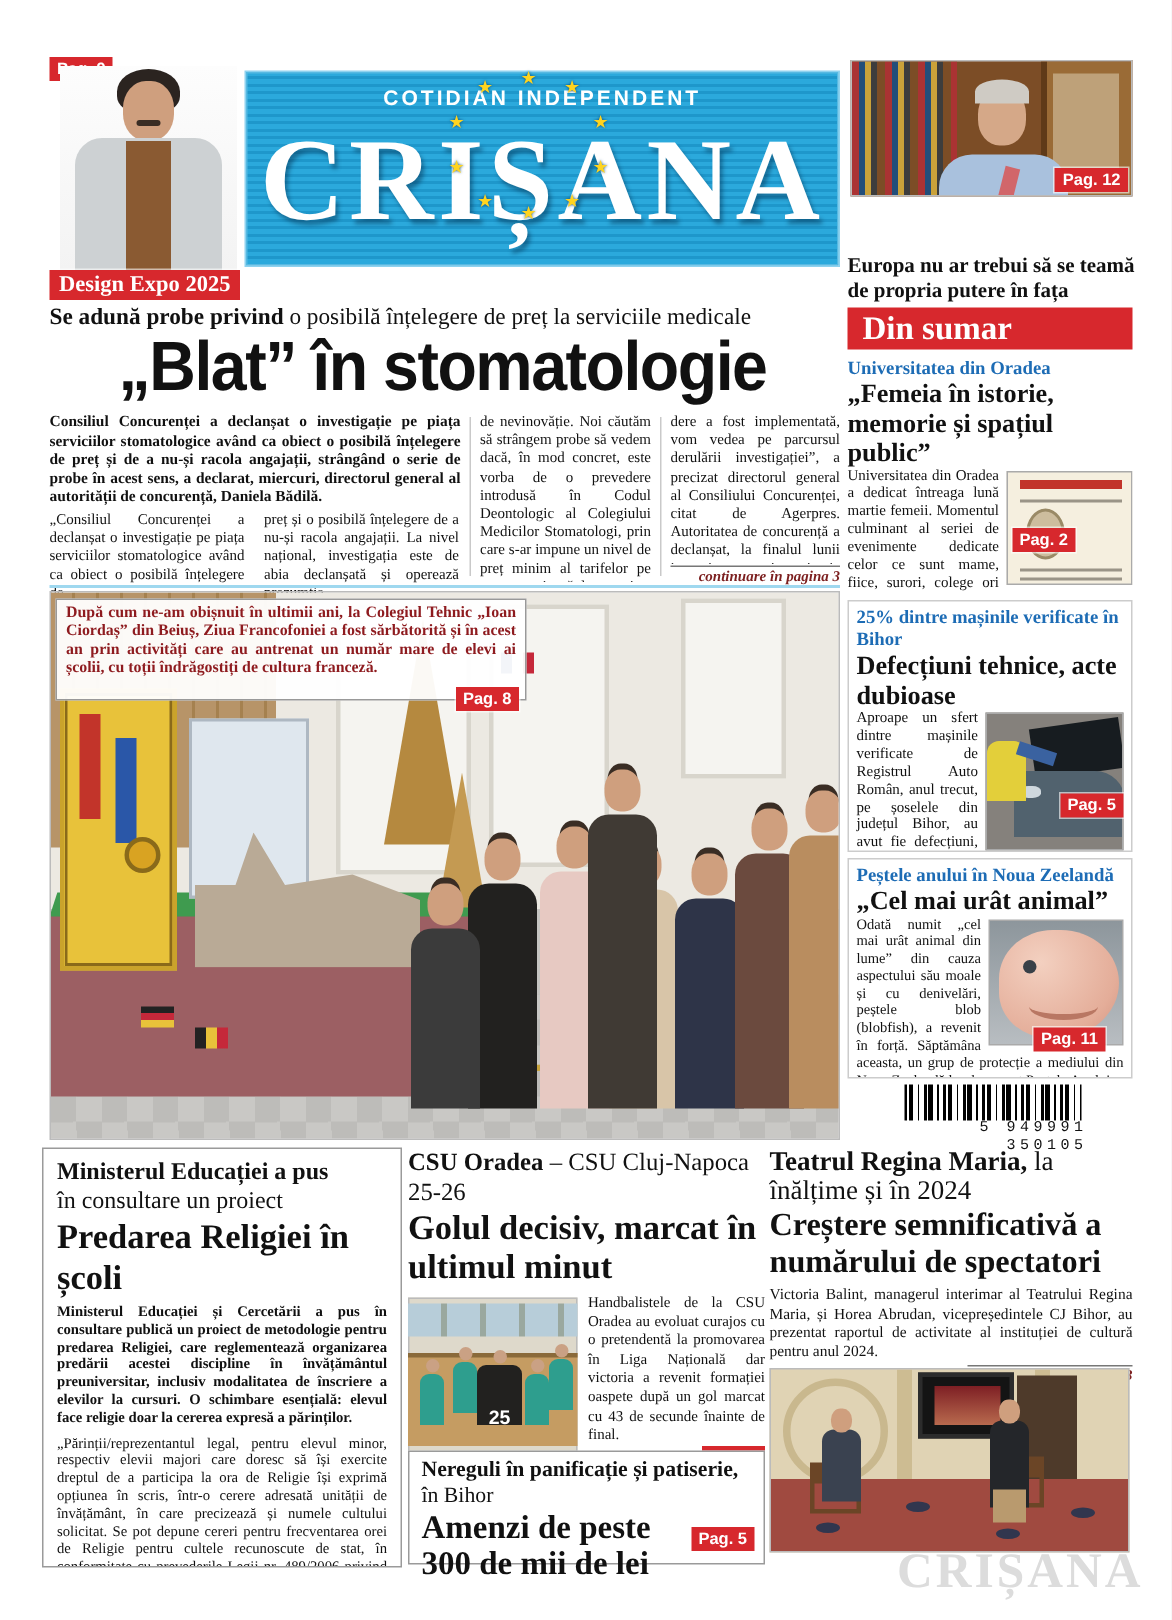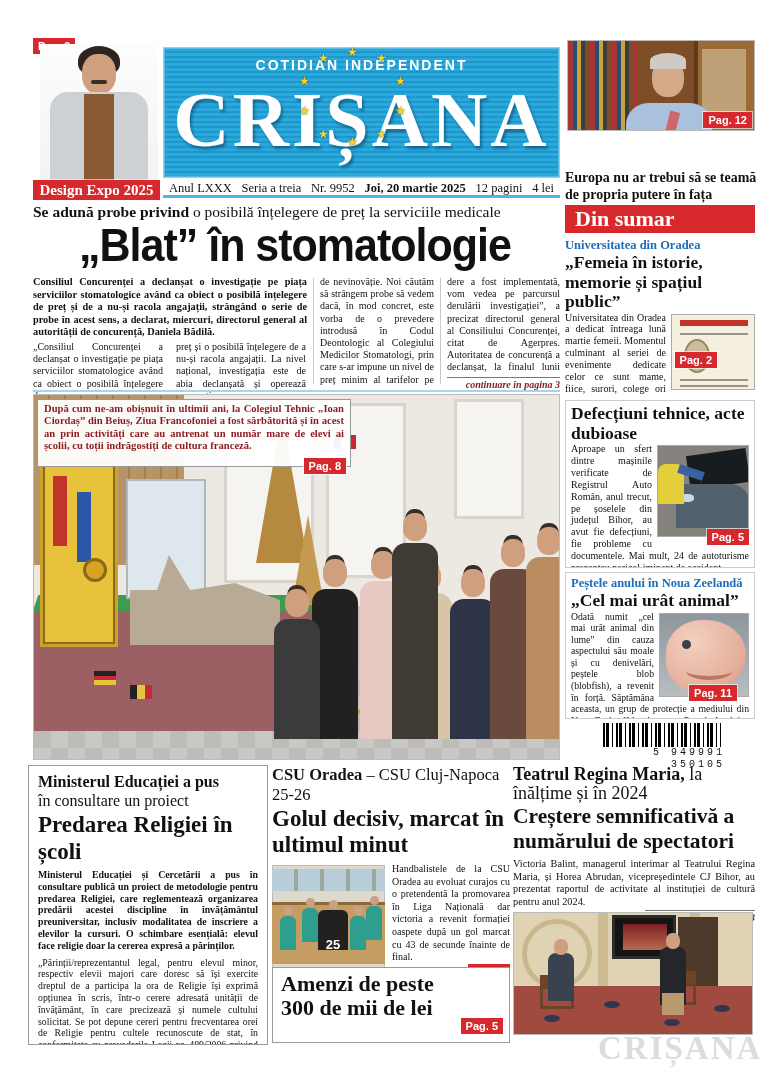--- a/index.html
+++ b/index.html
@@ -169,28 +169,20 @@
     <span class="star" style="left:231px;top:27px">★</span>
     <span class="star" style="left:231px;top:57px">★</span>
     <span class="star" style="left:212px;top:80px">★</span>
     <span class="star" style="left:183px;top:88px">★</span>
     <span class="star" style="left:154px;top:80px">★</span>
     <span class="star" style="left:135px;top:57px">★</span>
     <span class="star" style="left:135px;top:27px">★</span>
     <span class="star" style="left:154px;top:4px">★</span>
   </div>
 
-  <div class="abs" id="infobar">
-    <span>Anul LXXX</span>
-    <span>Seria a treia</span>
-    <span>Nr. 9952</span>
-    <span class="b">Joi, 20 martie 2025</span>
-    <span>12 pagini</span>
-    <span>4 lei</span>
-  </div>
 
   <div class="abs scene" id="p-right">
     <div class="books"></div>
     <div class="cab"></div>
     <div class="glass"></div>
     <div class="shirt"></div>
     <div class="headR"></div>
     <div class="hairR"></div>
     <div class="tie"></div>
     <span class="pbadge" style="position:absolute;right:2px;bottom:2px">Pag. 12</span>
@@ -280,20 +272,21 @@
         <span class="ln" style="top:64px"></span>
         <span class="ln" style="top:70px"></span>
         <span class="etch"></span>
       </span>
       <span>Universitatea din Oradea a dedicat întreaga lună martie femeii. Momentul culminant al seriei de evenimente dedicate celor ce sunt mame, fiice, surori, colege ori studente, este evenimentul „Femeia în istorie, memorie și spațiul public”.</span>
     </div>
     <span class="pbadge" style="position:absolute;right:38px;top:114px">Pag. 2</span>
   </div>
 
   <div class="abs sideItem boxed" style="top:400px;height:168px;padding:3px 5px;overflow:hidden;border-color:#ccc">
+    <div class="bkick">25% dintre mașinile verificate în Bihor</div>
     <div class="sHead">Defecțiuni tehnice, acte dubioase</div>
     <div class="sBody">
       <span class="thumb" id="thumbCar">
         <span class="hood"></span>
         <span class="body"></span>
         <span class="light"></span>
         <span class="vest"></span>
         <span class="arm"></span>
       </span>
       <span>Aproape un sfert dintre mașinile verificate de Registrul Auto Român, anul trecut, pe șoselele din județul Bihor, au avut fie defecțiuni, fie probleme cu documentele. Mai mult, 24 de autoturisme prezentau pericol iminent de accident.</span>
@@ -345,20 +338,23 @@
         <div class="pl" style="left:78px"></div>
         <div class="pl" style="left:94px;bottom:24px"></div>
         <div class="pl" id="pl25" style="left:46px">25</div>
       </div>
       <p class="just" style="font-size:10px;line-height:12.6px">Handbalistele de la CSU Oradea au evoluat curajos cu o pretendentă la promovarea în Liga Națională dar victoria a revenit formației oaspete după un gol marcat cu 43 de secunde înainte de final.</p>
       <span class="pbadge" style="position:absolute;right:0;bottom:-16px">Pag. 6</span>
     </div>
   </div>
 
   <div class="abs boxed" style="left:272px;top:967px;width:238px;height:76px;padding:4px 8px">
+    <div style="font-size:14.5px;line-height:17px">
+      <span class="b">Nereguli în panificație și patiserie,</span><span> în Bihor</span>
+    </div>
     <div style="font-weight:bold;font-size:22px;line-height:24px;width:190px">Amenzi de peste 300 de mii de lei</div>
     <span class="pbadge" style="position:absolute;right:6px;bottom:8px">Pag. 5</span>
   </div>
 
   <div class="abs" style="left:513px;top:765px;width:242px">
     <div style="font-size:18px;line-height:19px">
       <span class="b">Teatrul Regina Maria,</span><span> la înălțime și în 2024</span>
     </div>
     <div style="font-weight:bold;font-size:21.5px;line-height:25px;margin:1px 0 4px">Creștere semnificativă a numărului de spectatori</div>
     <p class="just" style="font-size:10.3px;line-height:12.6px">Victoria Balint, managerul interimar al Teatrului Regina Maria, și Horea Abrudan, vicepreședintele CJ Bihor, au prezentat raportul de activitate al instituției de cultură pentru anul 2024.</p>

